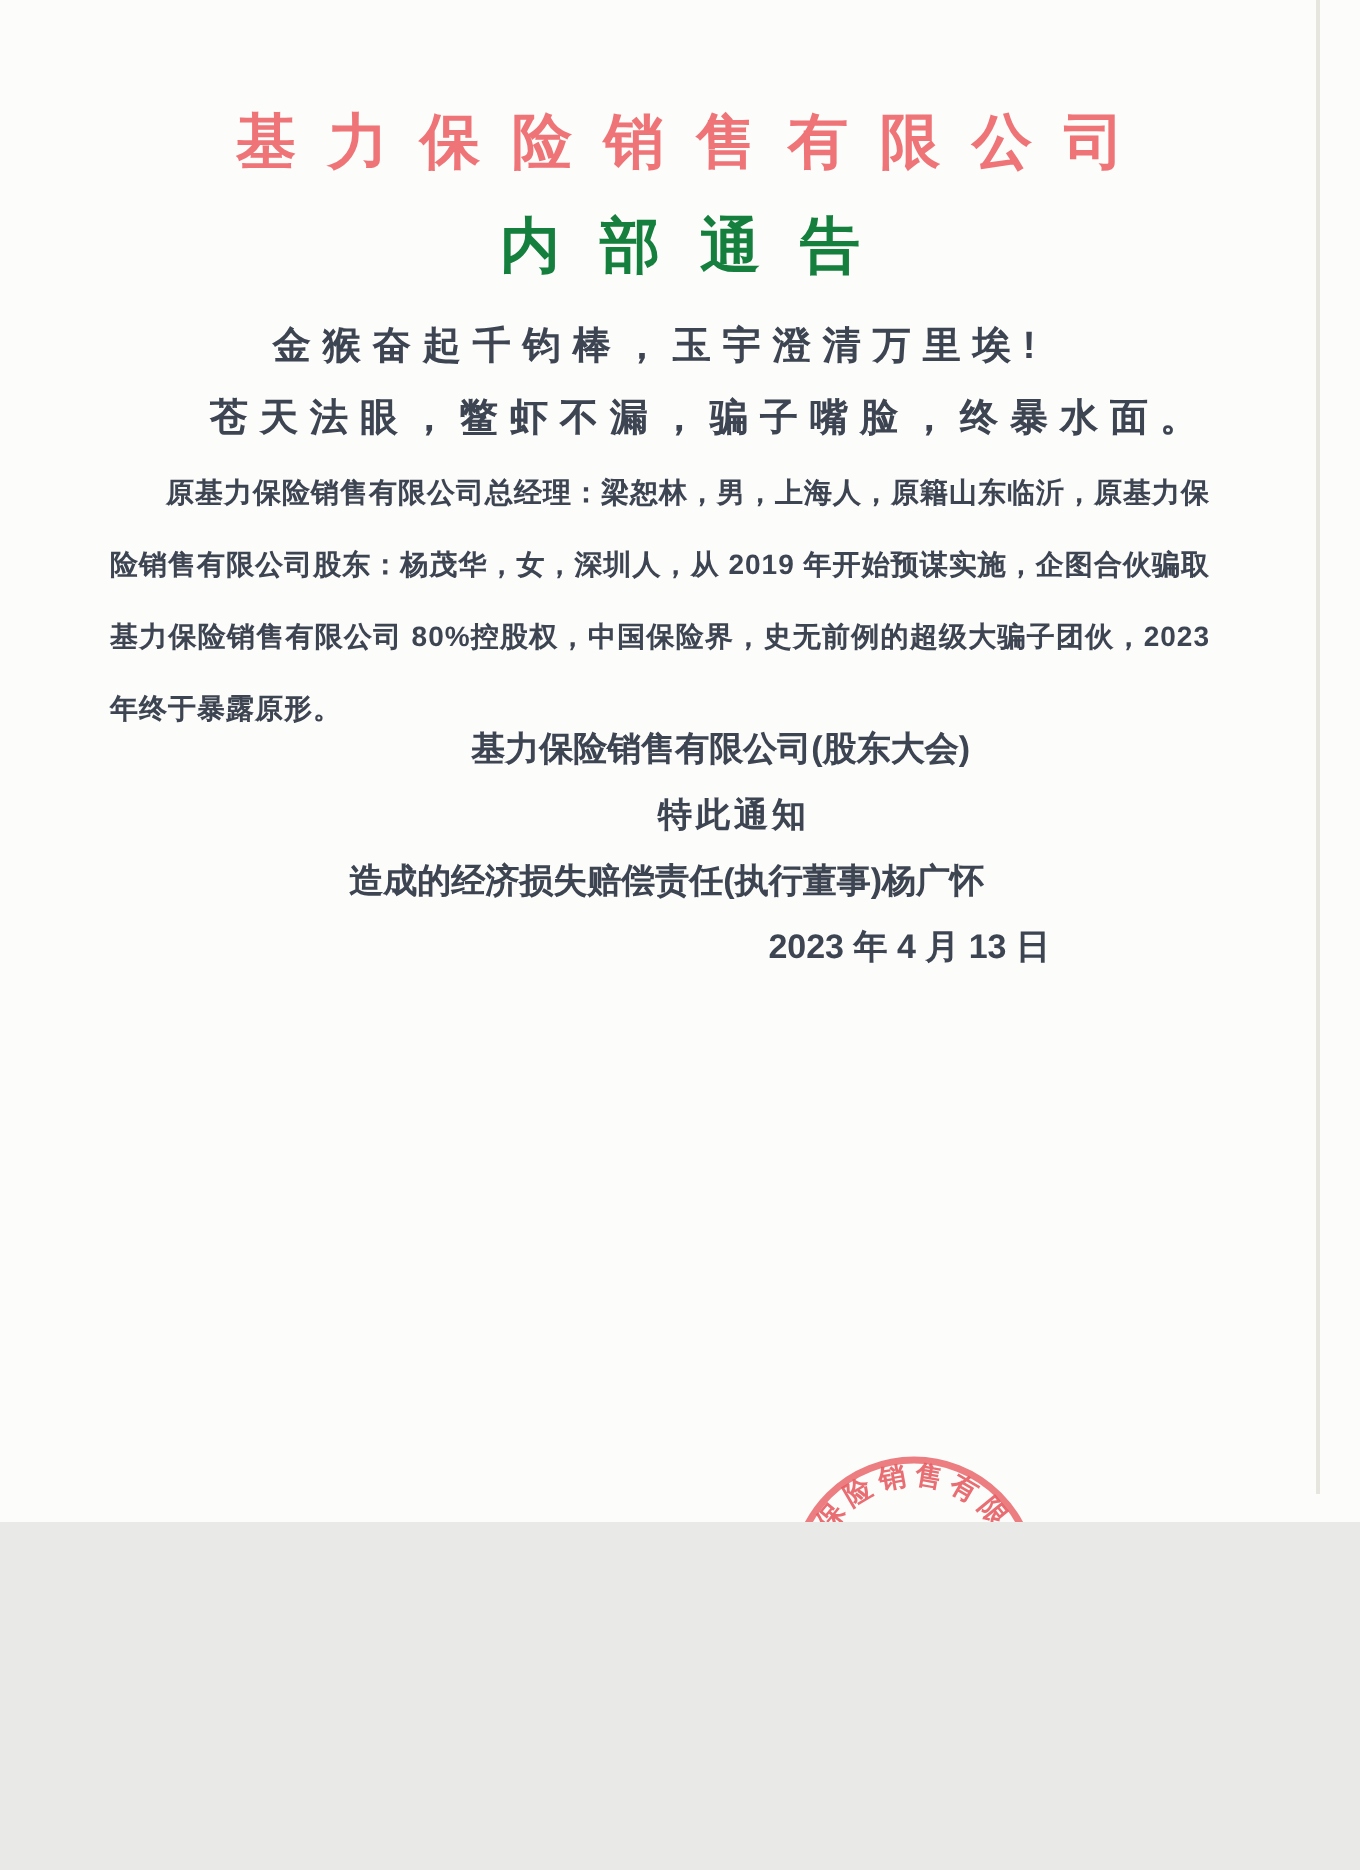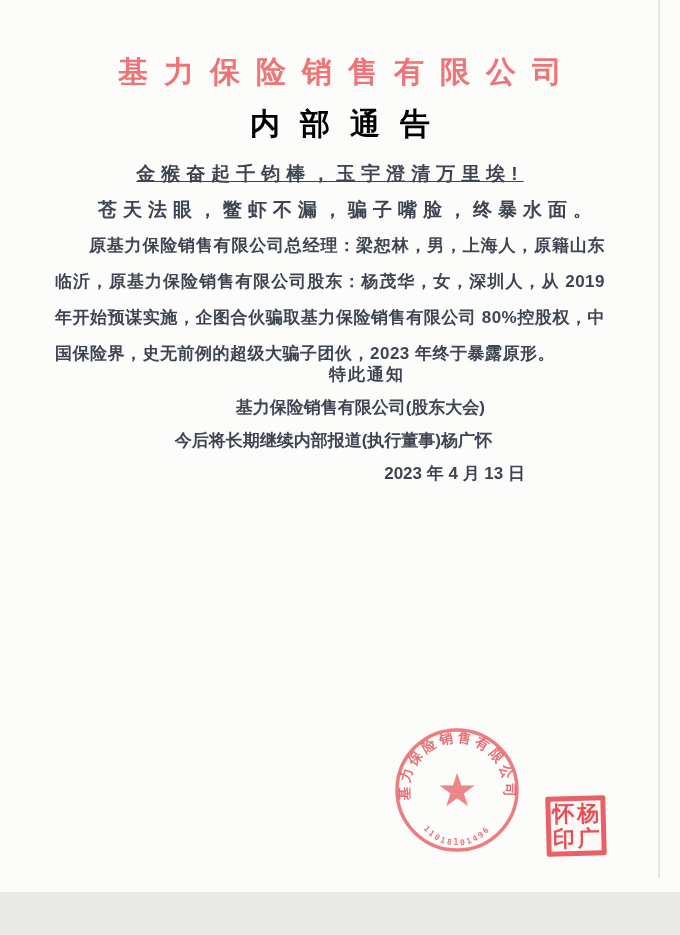--- a/index.html
+++ b/index.html
@@ -2,44 +2,44 @@
 <html><head>
 <meta charset="utf-8">
 <style>
   html,body{margin:0;padding:0;}
   body{
     width:680px;height:935px;
     font-family:"Liberation Sans","DejaVu Sans",sans-serif;
     background:#e9e9e7;
   }
   .page{
-    position:relative;width:680px;height:892px;overflow:hidden;
+    position:relative;width:680px;height:761px;overflow:hidden;
     background:#fcfcfa;
   }
   
   .doc-title{
     margin:50px 0 0 0;line-height:44px;font-size:30px;font-weight:bold;
     text-align:center;letter-spacing:16px;padding-left:16px;
     color:#ef7477;
   }
   .doc-subtitle{
     margin:8px 0 0 0;line-height:44px;font-size:30px;font-weight:bold;
     text-align:center;letter-spacing:20px;padding-left:20px;
-    color:#000000;
+    color:#15803d;
   }
   
   .bodycol{padding:0 75px 0 55px;color:#3e4552;}
   .slogan{
     margin:0;font-weight:bold;font-size:19px;line-height:36px;
     letter-spacing:6px;white-space:nowrap;
   }
-  .slogan1{margin-top:10px;text-align:center;text-decoration:underline;}
-  .slogan2{text-align:center;text-indent:1.9em;}
+  .slogan1{margin-top:10px;text-align:center;}
+  .slogan2{text-align:right;text-indent:1.9em;}
   .para{
-    margin:0;font-size:17px;font-weight:bold;line-height:36px;
+    margin:0;font-size:14px;font-weight:bold;line-height:36px;
     text-align:justify;text-indent:2em;letter-spacing:0.5px;
   }
   
   .sig{margin-top:-14px;text-align:right;font-size:17px;font-weight:bold;color:#3e4552;}
   .sig-line{line-height:33px;}
   .sig-closing{margin-right:200px;letter-spacing:2px;}
   .sig-org1{margin-right:120px;}
   .sig-org2{margin-right:113px;}
   .sig-date{margin-right:80px;}
   
@@ -93,23 +93,23 @@
   <h1 class="doc-title">基力保险销售有限公司</h1>
   <h2 class="doc-subtitle">内部通告</h2>
 
   <div class="bodycol">
     <p class="slogan slogan1">金猴奋起千钧棒，玉宇澄清万里埃!</p>
     <p class="slogan slogan2">苍天法眼，鳖虾不漏，骗子嘴脸，终暴水面。</p>
 
     <p class="para">原基力保险销售有限公司总经理：梁恕林，男，上海人，原籍山东临沂，原基力保险销售有限公司股东：杨茂华，女，深圳人，从 2019 年开始预谋实施，企图合伙骗取基力保险销售有限公司 80%控股权，中国保险界，史无前例的超级大骗子团伙，2023 年终于暴露原形。</p>
 
     <div class="sig">
+      <div class="sig-line sig-org1">基力保险销售有限公司(股东大会)</div>
       <div class="sig-line sig-closing">特此通知</div>
-      <div class="sig-line sig-org1">基力保险销售有限公司(股东大会)</div>
-      <div class="sig-line sig-org2">今后将长期继续内部报道(执行董事)杨广怀</div>
+      <div class="sig-line sig-org2">造成的经济损失赔偿责任(执行董事)杨广怀</div>
       <div class="sig-line sig-date">2023 年 4 月 13 日</div>
     </div>
   </div>
 
   <div class="round-seal">
     <svg viewBox="0 0 128 128">
       <circle cx="64" cy="64" r="60" fill="none" stroke="rgba(233,86,92,0.82)" stroke-width="3.5"></circle>
       <path id="arcTop" d="M 19,81 A 48,48 0 1 1 109,81" fill="none"></path>
       <path id="arcBottom" d="M 25,93 A 42,42 0 0 0 103,93" fill="none"></path>
       <text class="seal-arc-text" text-anchor="middle">

